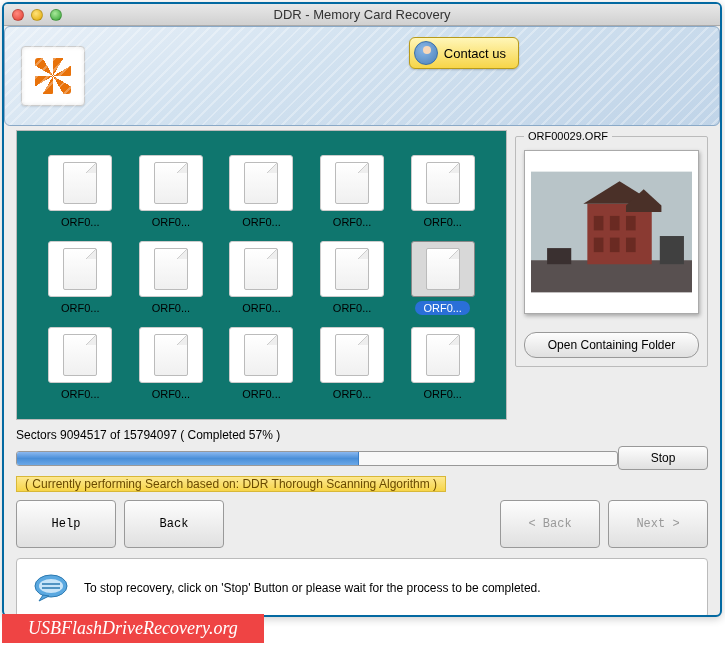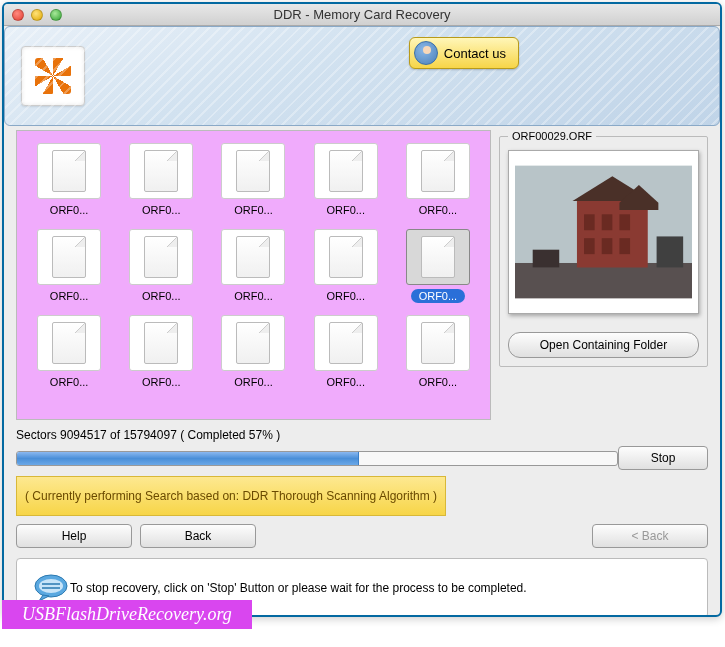--- a/index.html
+++ b/index.html
@@ -22,59 +22,59 @@
 .contact-btn { position: absolute; right: 200px; top: 10px; background: linear-gradient(#fff6b8, #f7d548); border: 1px solid #b89a1a; border-radius: 6px; padding: 3px 12px 3px 4px; display: flex; align-items: center; gap: 6px; font-size: 13px; box-shadow: 0 1px 2px rgba(0,0,0,0.2); cursor: pointer; }
 .contact-icon { width: 24px; height: 24px; border-radius: 50%; background: radial-gradient(circle at 40% 35%, #8ab8e8, #4a7fb8); border: 1px solid #3a6fa8; position: relative; }
 .contact-icon::after { content: ""; position: absolute; top: 4px; left: 8px; width: 8px; height: 8px; border-radius: 50%; background: #f8d8b8; }
 .brand { position: absolute; right: 24px; top: 10px; text-align: center; }
 .brand-ddr { font-size: 34px; font-weight: bold; letter-spacing: 2px; color: #e87010; text-shadow: 1px 1px 0 #fff, -1px -1px 0 #a04000; font-family: Impact, Arial Black, sans-serif; }
 .brand-sub { font-size: 16px; color: #3a6fb8; margin-top: -2px; }
 
 .content { margin: 0 8px; padding: 4px; }
 .panels { display: flex; gap: 8px; }
 
-.file-panel { flex: 1; border: 1px solid #bbb; background: #f0abfc; height: 290px; padding: 8px; overflow: hidden; text-align: center; }
+.file-panel { flex: 1; border: 1px solid #bbb; background: #0f766e; height: 290px; padding: 20px; overflow: hidden; text-align: center; }
 .file-grid { display: grid; grid-template-columns: repeat(5, 1fr); gap: 4px; }
 .file-item { display: flex; flex-direction: column; align-items: center; padding: 4px 2px; border-radius: 3px; cursor: pointer; }
 .file-item.selected .file-label { background: #2a6fd8; color: #fff; border-radius: 8px; }
 .file-icon-wrap { width: 64px; height: 56px; border: 1px solid #ccc; border-radius: 3px; display: flex; align-items: center; justify-content: center; background: #fff; margin-bottom: 4px; }
 .file-item.selected .file-icon-wrap { background: #d8d8d8; border-color: #888; }
 .file-doc { width: 34px; height: 42px; background: linear-gradient(#fff, #f0f0f0); border: 1px solid #bbb; border-radius: 2px; position: relative; }
 .file-doc::before { content: ""; position: absolute; top: 0; right: 0; width: 10px; height: 10px; background: linear-gradient(135deg, transparent 48%, #ccc 50%, #eee 52%); }
 .file-label { font-size: 11px; padding: 1px 8px; white-space: nowrap; overflow: hidden; text-overflow: ellipsis; max-width: 60px; }
 
-.preview-panel { width: 209px; }
+.preview-panel { width: 193px; }
 .preview-fieldset { border: 1px solid #bbb; border-radius: 2px; padding: 8px; background: #ededed; }
 .preview-legend { font-size: 11px; padding: 0 4px; }
 .preview-img-wrap { border: 1px solid #aaa; background: #fff; padding: 6px; box-shadow: 1px 2px 4px rgba(0,0,0,0.3); }
 .preview-img { width: 100%; height: 150px; display: block; }
 .sky { fill: #b8c4c8; }
 .building { fill: #8a3a32; }
 .roof { fill: #4a3028; }
 .ground { fill: #585050; }
 .open-folder-btn { width: 100%; margin-top: 18px; padding: 5px; background: linear-gradient(#fdfdfd, #e0e0e0); border: 1px solid #999; border-radius: 12px; font-size: 12px; cursor: pointer; }
 
 .progress-section { margin-top: 8px; }
 .sectors-text { font-size: 12px; margin-bottom: 4px; }
 .progress-row { display: flex; align-items: center; }
 .progress-bar { flex: 1; height: 15px; border: 1px solid #999; border-radius: 3px; overflow: hidden; background: #f8f8f8; }
 .progress-fill { height: 100%; background: linear-gradient(#8ab8f0, #4a8fd8, #6aa8e8); border-right: 1px solid #3a7fc8; }
 .stop-btn { width: 90px; padding: 4px; background: linear-gradient(#fdfdfd, #e0e0e0); border: 1px solid #999; border-radius: 4px; font-size: 12px; cursor: pointer; }
-.status-msg { margin-top: 6px; padding: 12px 8px; background: linear-gradient(#fde890, #f7d548); border: 1px solid #d8b838; font-size: 12px; color: #6a4a00; display: inline-block; }
+.status-msg { margin-top: 6px; padding: 0 8px; background: linear-gradient(#fde890, #f7d548); border: 1px solid #d8b838; font-size: 12px; color: #6a4a00; display: inline-block; }
 
 .nav-row { display: flex; gap: 8px; margin-top: 8px; }
-.nav-btn { width: 116px; padding: 4px; background: linear-gradient(#fdfdfd, #e0e0e0); border: 1px solid #999; border-radius: 4px; font-size: 12px; cursor: pointer; }
+.nav-btn { width: 100px; padding: 16px; background: linear-gradient(#fdfdfd, #e0e0e0); border: 1px solid #999; border-radius: 4px; font-size: 12px; cursor: pointer; font-family: Liberation Mono, monospace; }
 .nav-btn.disabled { color: #999; }
 .nav-spacer { flex: 1; }
 
-.info-box { margin-top: 10px; border: 1px solid #bbb; border-radius: 4px; background: #fff; padding: 14px 16px; display: flex; align-items: center; gap: 1px; }
+.info-box { margin-top: 10px; border: 1px solid #bbb; border-radius: 4px; background: #fff; padding: 14px 16px; display: flex; align-items: center; gap: 15px; }
 .info-icon { width: 36px; height: 30px; }
 .info-text { font-size: 12px; }
 
-.watermark { position: absolute; bottom: 18px; left: 2px; background: #d946ef; color: #fff; padding: 4px 20px; font-size: 18px; font-family: Georgia, serif; font-style: italic; }
+.watermark { position: absolute; bottom: 4px; left: 2px; background: #ef4444; color: #fff; padding: 4px 26px; font-size: 18px; font-family: Georgia, serif; font-style: italic; }
 </style>
 </head>
 <body>
 
 <div class="window">
   <div class="titlebar">
     <div class="traffic">
       <div class="tl red"></div>
       <div class="tl yellow"></div>
       <div class="tl green"></div>
@@ -224,20 +224,21 @@
         <button class="stop-btn">Stop</button>
       </div>
       <div class="status-msg">( Currently performing Search based on: DDR Thorough Scanning Algorithm )</div>
     </div>
 
     <div class="nav-row">
       <button class="nav-btn">Help</button>
       <button class="nav-btn">Back</button>
       <div class="nav-spacer"></div>
       <button class="nav-btn disabled">&lt; Back</button>
+      <button class="nav-btn disabled">Next &gt;</button>
     </div>
 
     <div class="info-box">
       <svg class="info-icon" viewBox="0 0 36 30">
         <ellipse cx="18" cy="13" rx="16" ry="11" fill="#5aa8e0" stroke="#2a78b0" stroke-width="1"></ellipse>
         <ellipse cx="18" cy="13" rx="12" ry="7" fill="#c8e4f8"></ellipse>
         <path d="M10 22 L6 28 L16 23 Z" fill="#5aa8e0" stroke="#2a78b0" stroke-width="1"></path>
         <line x1="9" y1="11" x2="27" y2="11" stroke="#2a78b0" stroke-width="1.5"></line>
         <line x1="9" y1="15" x2="27" y2="15" stroke="#2a78b0" stroke-width="1.5"></line>
       </svg>

